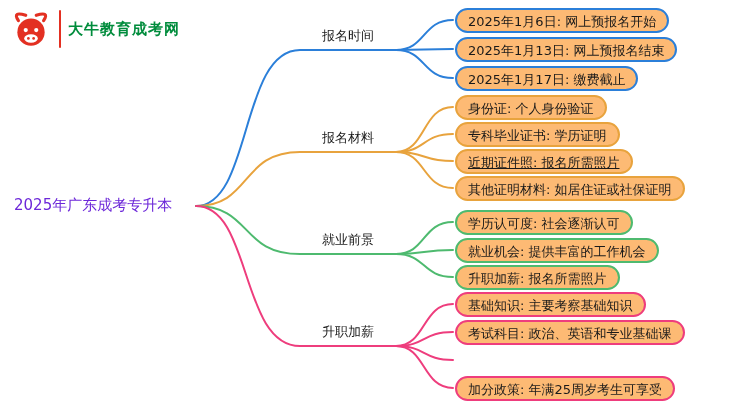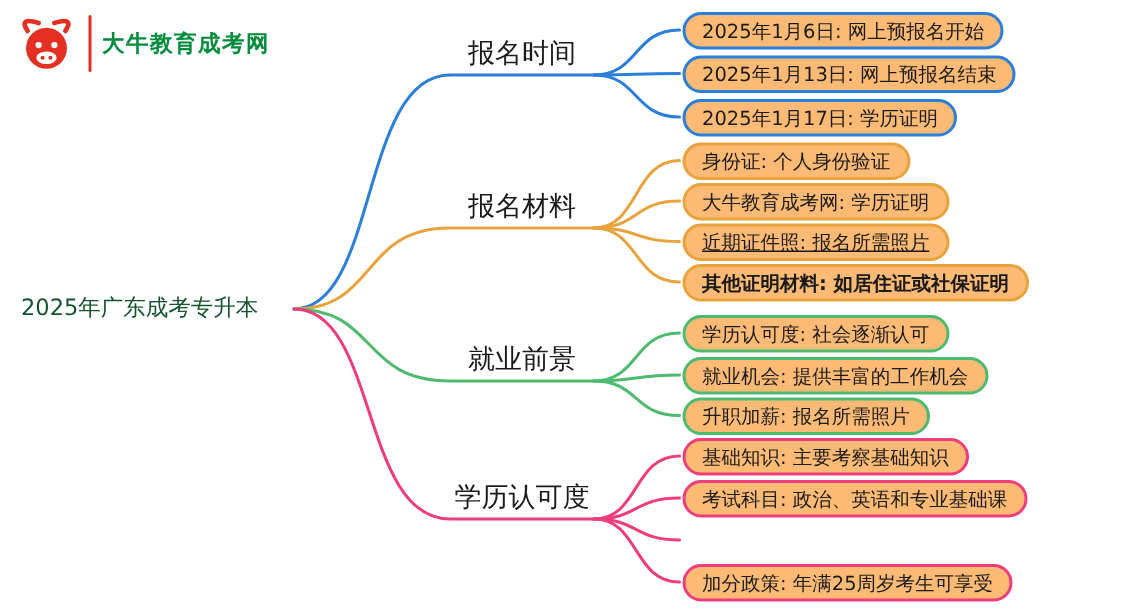--- a/index.html
+++ b/index.html
@@ -6,24 +6,24 @@
   body{font-family:"DejaVu Sans","Liberation Sans",sans-serif;}
   .stage{position:relative;width:750px;height:410px;background:#fff;overflow:hidden;}
   .connectors{position:absolute;left:0;top:0;width:750px;height:410px;pointer-events:none;}
   .leaf{
     position:absolute;left:455px;box-sizing:border-box;height:25px;
     padding:3px 11px;border:2px solid #999;border-radius:13px;background:#fdba74;
     font-size:13px;line-height:17px;color:#1a1a1a;white-space:nowrap;
   }
   .branch-label{
     position:absolute;left:300px;width:96px;height:20px;line-height:20px;
-    text-align:center;font-size:18px;color:#1a1a1a;white-space:nowrap;
+    text-align:center;font-size:13px;color:#1a1a1a;white-space:nowrap;
   }
   .root-label{
-    position:absolute;left:14px;top:196px;font-size:15px;color:#14532d;white-space:nowrap;
+    position:absolute;left:14px;top:196px;font-size:15px;color:#6d28d9;white-space:nowrap;
   }
   .logo{position:absolute;left:10px;top:8px;display:flex;align-items:center;gap:7px;}
   .logo-divider{width:2px;height:38px;background:var(--logo-red,#e33022);border-radius:1px;}
   .logo-text{display:flex;flex-direction:row;line-height:1.2;color:var(--logo-green,#008c3c);}
   .logo-name{font-size:15px;font-weight:bold;letter-spacing:1px;}
   .logo-url{font-size:11px;}
 </style>
 </head>
 <body>
 
@@ -70,30 +70,30 @@
     <div class="logo-text">
       <span class="logo-name">大牛教育成考网</span>
     </div>
   </div>
 
   <div class="root-label">2025年广东成考专升本</div>
 
   <div class="branch-label" style="top:26px">报名时间</div>
   <div class="branch-label" style="top:128px">报名材料</div>
   <div class="branch-label" style="top:230px">就业前景</div>
-  <div class="branch-label" style="top:322px">学历认可度</div>
+  <div class="branch-label" style="top:322px">升职加薪</div>
 
   <div class="leaf" style="top: 8px; border-color: rgb(43, 127, 217);">2025年1月6日: 网上预报名开始</div>
   <div class="leaf" style="top: 37px; border-color: rgb(43, 127, 217);">2025年1月13日: 网上预报名结束</div>
-  <div class="leaf" style="top: 66px; border-color: rgb(43, 127, 217);">2025年1月17日: 学历证明</div>
+  <div class="leaf" style="top: 66px; border-color: rgb(43, 127, 217);">2025年1月17日: 缴费截止</div>
 
   <div class="leaf" style="top: 95px; border-color: rgb(232, 163, 61);">身份证: 个人身份验证</div>
-  <div class="leaf" style="top: 122px; border-color: rgb(232, 163, 61);">大牛教育成考网: 学历证明</div>
+  <div class="leaf" style="top: 122px; border-color: rgb(232, 163, 61);">专科毕业证书: 学历证明</div>
   <div class="leaf" style="top: 149px; border-color: rgb(232, 163, 61); text-decoration: underline;">近期证件照: 报名所需照片</div>
-  <div class="leaf" style="top: 176px; border-color: rgb(232, 163, 61); font-weight: bold;">其他证明材料: 如居住证或社保证明</div>
+  <div class="leaf" style="top: 176px; border-color: rgb(232, 163, 61);">其他证明材料: 如居住证或社保证明</div>
 
   <div class="leaf" style="top: 210px; border-color: rgb(78, 186, 111);">学历认可度: 社会逐渐认可</div>
   <div class="leaf" style="top: 238px; border-color: rgb(78, 186, 111);">就业机会: 提供丰富的工作机会</div>
   <div class="leaf" style="top: 265px; border-color: rgb(78, 186, 111);">升职加薪: 报名所需照片</div>
 
   <div class="leaf" style="top: 292px; border-color: rgb(238, 61, 125);">基础知识: 主要考察基础知识</div>
   <div class="leaf" style="top: 320px; border-color: rgb(238, 61, 125);">考试科目: 政治、英语和专业基础课</div>
   <div class="leaf" style="top: 376px; border-color: rgb(238, 61, 125);">加分政策: 年满25周岁考生可享受</div>
 
 </div>

